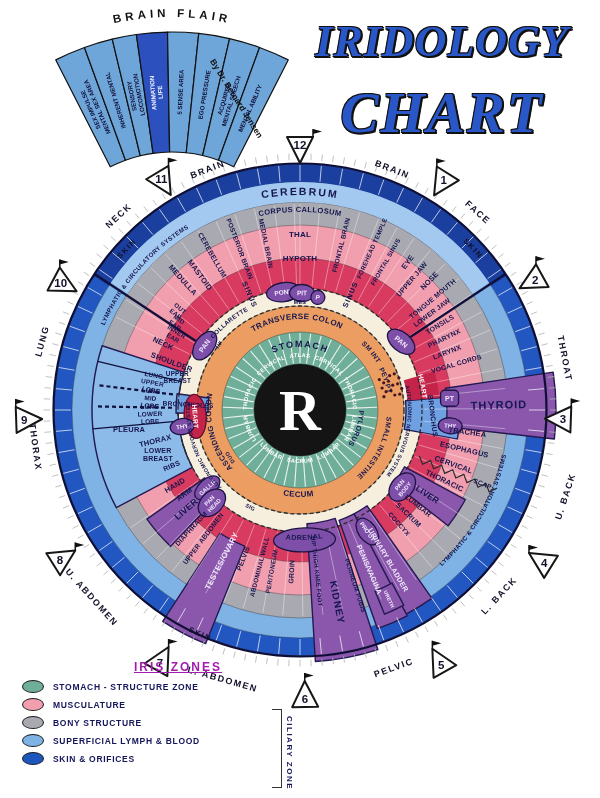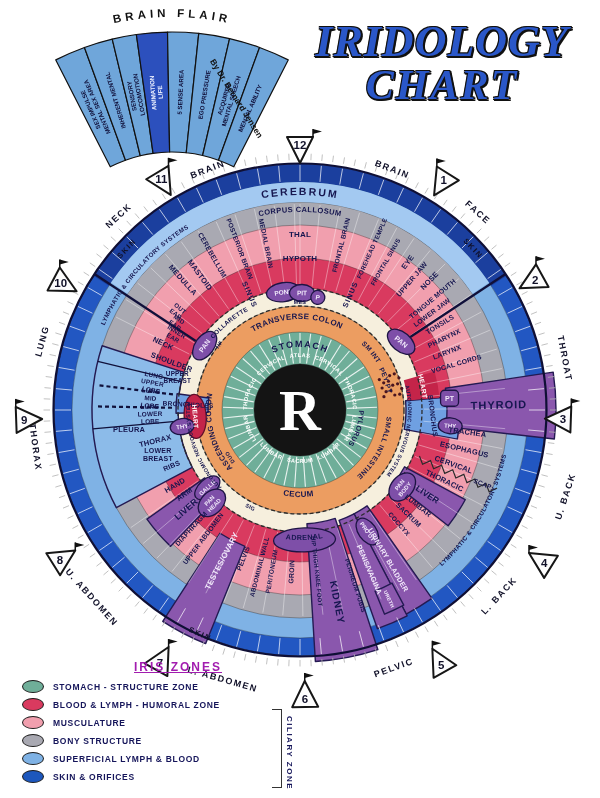--- a/index.html
+++ b/index.html
@@ -2,21 +2,21 @@
 <html><head>
 <meta charset="utf-8">
 <style>
   html,body{margin:0;padding:0;background:#fff;}
   #page{position:relative;width:600px;height:798px;background:#fff;overflow:hidden;font-family:"Liberation Sans",sans-serif;}
   #chart{position:absolute;left:0;top:0;}
   .title{position:absolute;left:288px;top:20px;width:308px;text-align:center;
     font-family:"Liberation Serif",serif;font-weight:bold;color:#2a57c8;line-height:1.0;
     text-shadow:2px 2px 0 #111,-1px -1px 0 #111,1px -1px 0 #111,-1px 1px 0 #111,2px 0 0 #111,0 2px 0 #111;font-style:italic;}
   .title .l1{font-size:44px;letter-spacing:1px;}
-  .title .l2{font-size:42px;letter-spacing:2px;}
+  .title .l2{font-size:57px;letter-spacing:2px;margin-top:20px;}
   .legend{position:absolute;left:22px;top:660px;width:300px;}
   .legend-title{color:#a21caf;font-weight:bold;font-size:12px;text-decoration:underline;letter-spacing:2px;margin:0 0 5px 112px;}
   .legend-row{display:flex;align-items:center;height:15px;margin:3px 0;}
   .swatch{width:20px;height:11px;border-radius:50%;border:1.5px solid #1c1c1c;flex:none;margin-right:9px;}
   .legend-label{font-size:8.5px;font-weight:bold;color:#15155a;letter-spacing:.7px;white-space:nowrap;}
   .bracket{position:absolute;left:250px;top:49px;width:9px;height:77px;
     border-top:1.5px solid #333;border-right:1.5px solid #333;border-bottom:1.5px solid #333;}
   .bracket-label{position:absolute;left:272px;top:56px;transform:rotate(90deg);transform-origin:left top;
     font-size:8px;font-weight:bold;color:#15155a;letter-spacing:1.5px;white-space:nowrap;}
 </style>
@@ -631,24 +631,20 @@
     <div class="l2">CHART</div>
   </div>
   <div class="legend">
     <div class="legend-title">IRIS ZONES</div>
     <div id="legend-rows">
         <div class="legend-row">
           <span class="swatch" style="background: rgb(111, 174, 153);"></span>
           <span class="legend-label">STOMACH - STRUCTURE ZONE</span>
         </div>
         <div class="legend-row">
-          <span class="swatch" style="background: rgb(217, 58, 95);"></span>
-          <span class="legend-label">BLOOD &amp; LYMPH - HUMORAL ZONE</span>
-        </div>
-        <div class="legend-row">
           <span class="swatch" style="background: rgb(241, 159, 174);"></span>
           <span class="legend-label">MUSCULATURE</span>
         </div>
         <div class="legend-row">
           <span class="swatch" style="background: rgb(169, 169, 178);"></span>
           <span class="legend-label">BONY STRUCTURE</span>
         </div>
         <div class="legend-row">
           <span class="swatch" style="background: rgb(127, 178, 229);"></span>
           <span class="legend-label">SUPERFICIAL LYMPH &amp; BLOOD</span>

